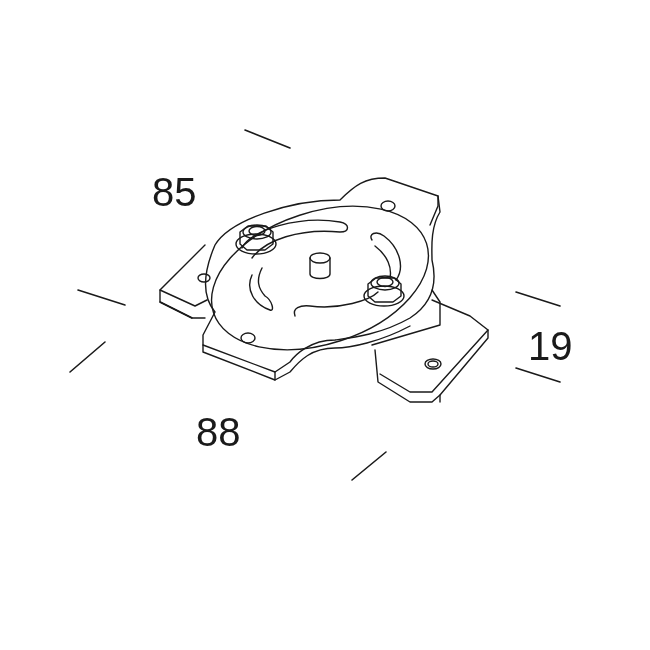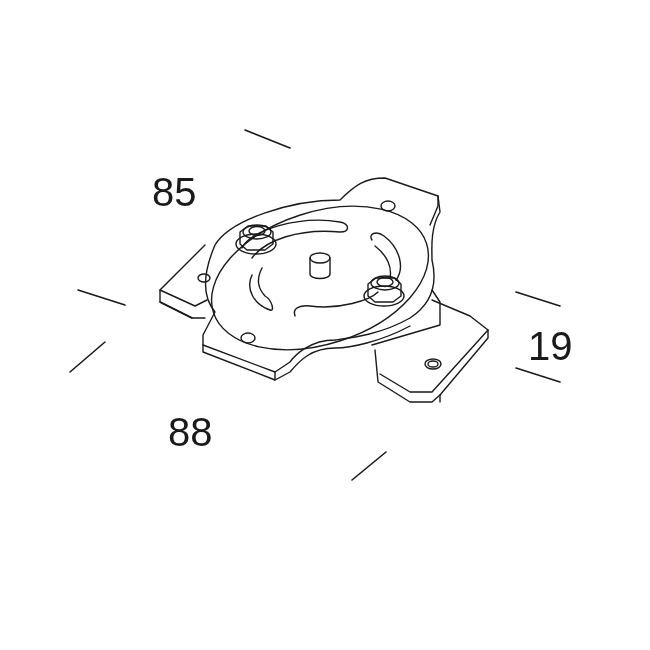--- a/index.html
+++ b/index.html
@@ -70,15 +70,15 @@
 
     <g>
       <ellipse cx="384" cy="296" rx="20" ry="10"></ellipse>
       <path d="M368 284 L376 278 L394 278 L401 284 L401 296 L393 302 L375 302 L368 296 Z"></path>
       <ellipse cx="385" cy="283" rx="14" ry="7"></ellipse>
       <ellipse cx="385" cy="282" rx="8" ry="4.5"></ellipse>
     </g>
   </svg>
 
   <div class="dim" style="left:152px;top:172px;text-align:right;">85</div>
-  <div class="dim" style="left:168px;top:412px;">88</div>
+  <div class="dim" style="left:196px;top:412px;">88</div>
   <div class="dim" style="left:528px;top:326px;text-align:center;">19</div>
 </div>
 
 </body></html>

